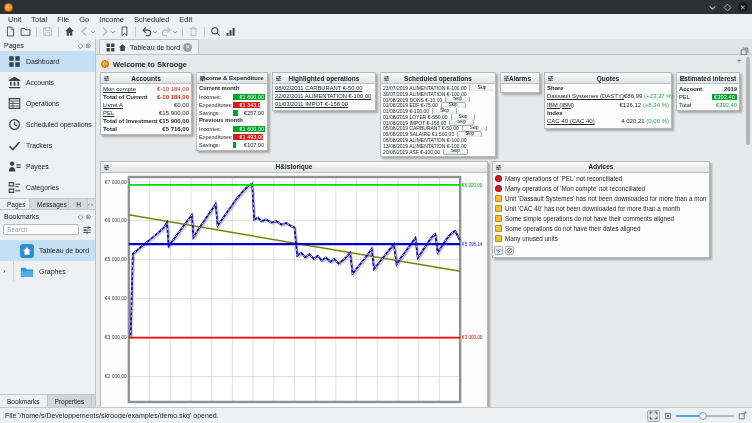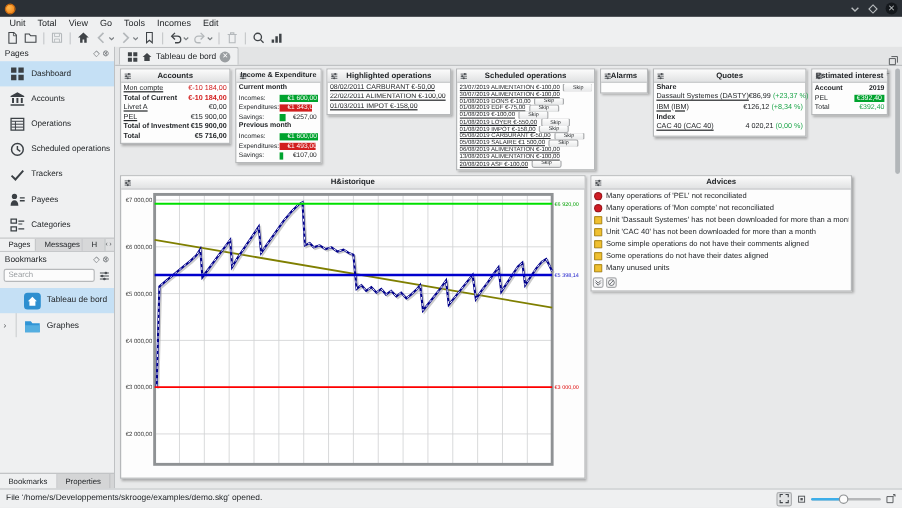--- a/index.html
+++ b/index.html
@@ -158,24 +158,24 @@
           <path d="M8 2l6 6-6 6-6-6z" fill="none" stroke="#b8bcbe" stroke-width="1.6"></path>
         </svg>
       </span>
     <span class="close-circle">✕</span>
   </div>
 </div>
 
 <div class="menubar" id="menubar">
     <span class="menu-item">Unit</span>
     <span class="menu-item">Total</span>
-    <span class="menu-item">View</span>
+    <span class="menu-item">File</span>
     <span class="menu-item">Go</span>
-    <span class="menu-item">Tools</span>
-    <span class="menu-item">Incomes</span>
+    <span class="menu-item">Income</span>
+    <span class="menu-item">Scheduled</span>
     <span class="menu-item">Edit</span>
   </div>
 
 <div class="toolbar" id="toolbar">
     <span class="tb-btn">
       <svg viewBox="0 0 16 16">
         <path d="M3.5 1.5h6l3 3v10h-9z" fill="none" stroke="currentColor" stroke-width="1.3"></path>
         <path d="M9 2v3.5h3.5" fill="none" stroke="currentColor"></path>
       </svg>
     </span>
@@ -399,20 +399,24 @@
       </div>
       <span class="tab-corner">
         <svg width="9" height="9" viewBox="0 0 16 16">
             <path d="M2 5h9v9H2zM5 2h9v9" fill="none" stroke="currentColor" stroke-width="1.4"></path>
           </svg>
       </span>
     </div>
 
     <div class="dashboard">
       <span class="add-widget">＋</span>
+      <div class="welcome">
+        <span class="welcome-icon"></span>
+        <span>Welcome to Skrooge</span>
+      </div>
 
       <div class="row1">
         <div class="widget w-accounts">
           <div class="w-header">
               <span class="cfg"><svg viewBox="0 0 16 16">
                   <path d="M2 4h12M2 8h12M2 12h12" stroke="currentColor" stroke-width="1.6" fill="none"></path>
                   <circle cx="10" cy="4" r="2" fill="currentColor"></circle>
                   <circle cx="5" cy="8" r="2" fill="currentColor"></circle>
                   <circle cx="8" cy="12" r="2" fill="currentColor"></circle>
                 </svg></span>

